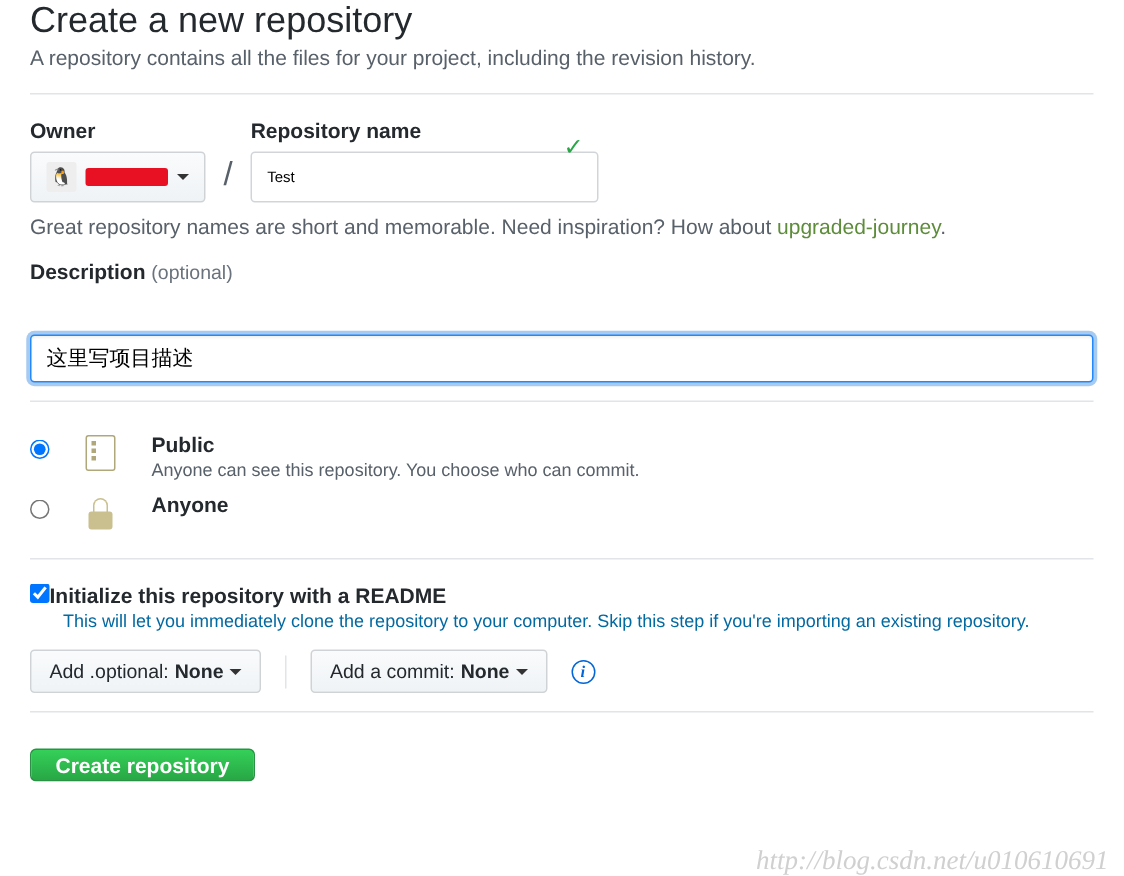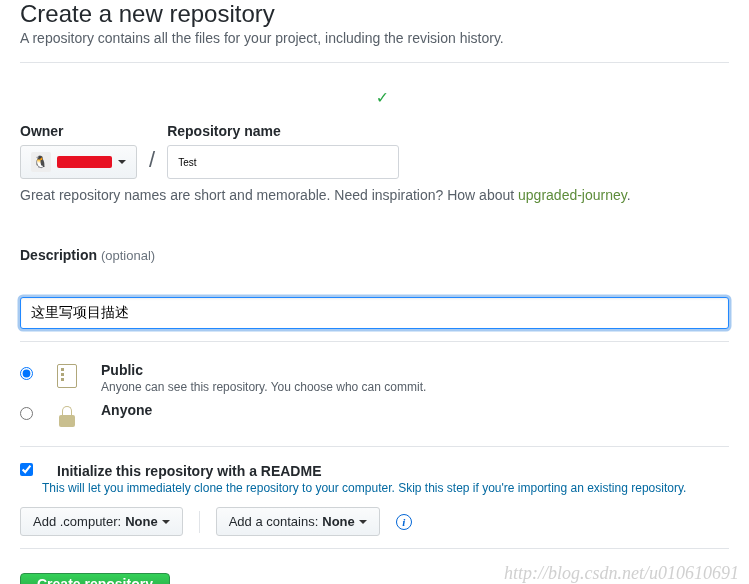--- a/index.html
+++ b/index.html
@@ -8,21 +8,21 @@
       font-size: 14px;
       color: #24292e;
       background: #fff;
       padding: 0 20px;
       width: 749px;
     }
     h1 { font-size: 24px; font-weight: 400; color: #24292e; margin-bottom: 2px; }
     .subtitle { color: #586069; font-size: 14px; margin-bottom: 16px; }
     .divider { border: none; border-top: 1px solid #e1e4e8; margin: 12px 0 16px 0; }
     .owner-row { display: flex; align-items: flex-end; gap: 10px; margin-bottom: 8px; }
-    .field-label { font-weight: 600; font-size: 14px; color: #24292e; display: block; margin-bottom: 6px; margin-top: 44px; }
+    .field-label { font-weight: 600; font-size: 14px; color: #24292e; display: block; margin-bottom: 6px; }
     .owner-btn {
       display: flex; align-items: center; gap: 6px;
       background: linear-gradient(#fafbfc,#eff3f6);
       border: 1px solid #cfd3d6; border-radius: 3px;
       padding: 5px 10px; height: 34px; cursor: pointer;
       position: relative;
     }
     .owner-avatar { width: 20px; height: 20px; background: #eee; border-radius: 2px; display: flex; align-items: center; justify-content: center; font-size: 12px; }
     .owner-redact { width: 55px; height: 12px; background: #e81123; border-radius: 2px; }
     .caret { width: 0; height: 0; border-left: 4px solid transparent; border-right: 4px solid transparent; border-top: 4px solid #333; }
@@ -42,21 +42,21 @@
       border: 1px solid #d1d5da; border-radius: 3px;
       box-shadow: inset 0 1px 2px rgba(27,31,35,0.075), 0 0 0 2.5px rgba(3,102,214,0.35);
       border-color: #2188ff; outline: none; margin-top: 28px;
     }
     .visibility { margin: 6px 0; }
     .vis-option { display: flex; align-items: flex-start; gap: 22px; padding: 4px 0; }
     .vis-radio { margin-top: 5px; }
     .vis-icon { width: 24px; height: 28px; display: flex; align-items: center; justify-content: center; }
     .vis-text strong { font-weight: 600; color: #24292e; display: block; }
     .vis-text span { color: #586069; font-size: 12px; }
-    .init-row { display: flex; align-items: flex-start; gap: 24px; }
+    .init-row { display: flex; align-items: flex-start; gap: 0; }
     .init-label { font-weight: 600; color: #24292e; }
     .init-desc { color: #0369a1; font-size: 12px; margin-left: 22px; margin-top: 2px; }
     .dropdowns { display: flex; align-items: center; gap: 16px; margin-top: 12px; }
     .dd-btn {
       display: flex; align-items: center; gap: 4px;
       background: linear-gradient(#fafbfc,#eff3f6);
       border: 1px solid #cfd3d6; border-radius: 3px;
       padding: 6px 12px; font-size: 13px; cursor: pointer; color: #24292e;
     }
     .dd-btn strong { font-weight: 600; }
@@ -136,27 +136,27 @@
 <hr class="divider">
 
 <div class="init-row">
   <input type="checkbox" checked="" style="">
   <label class="init-label">Initialize this repository with a README</label>
 </div>
 <p class="init-desc">This will let you immediately clone the repository to your computer. Skip this step if you're importing an existing repository.</p>
 
 <div class="dropdowns">
   <button class="dd-btn">
-    <span>Add .computer: </span>
+    <span>Add .optional: </span>
       <strong>None</strong>
     <span class="caret"></span>
   </button>
   <span class="sep-line"></span>
   <button class="dd-btn">
-    <span>Add a contains: </span>
+    <span>Add a commit: </span>
       <strong>None</strong>
     <span class="caret"></span>
   </button>
   <span class="info-icon">i</span>
 </div>
 
 <hr class="divider">
 
 <button class="create-btn">Create repository</button>
 

